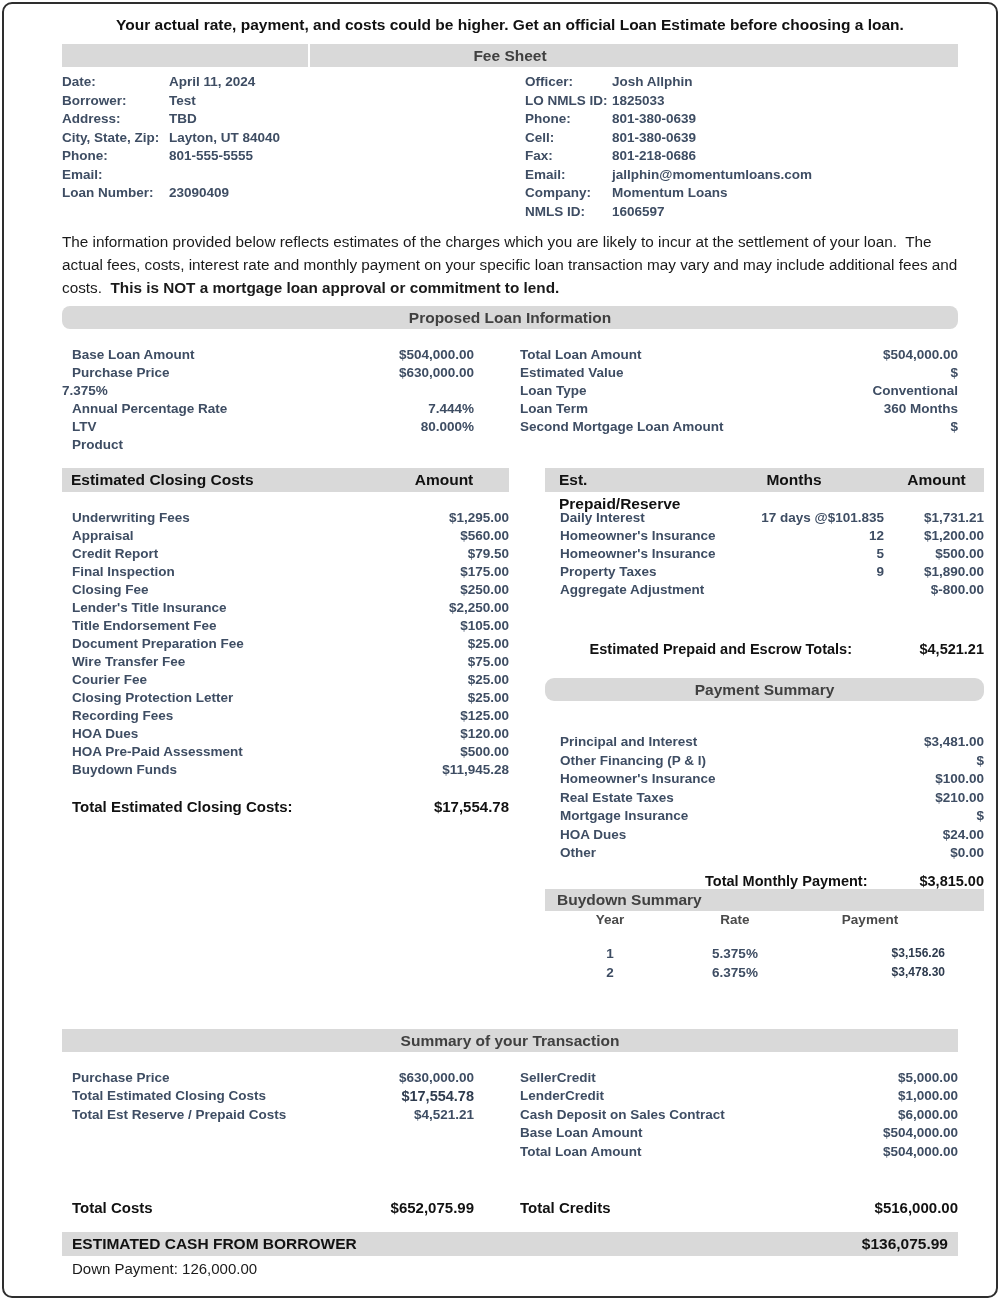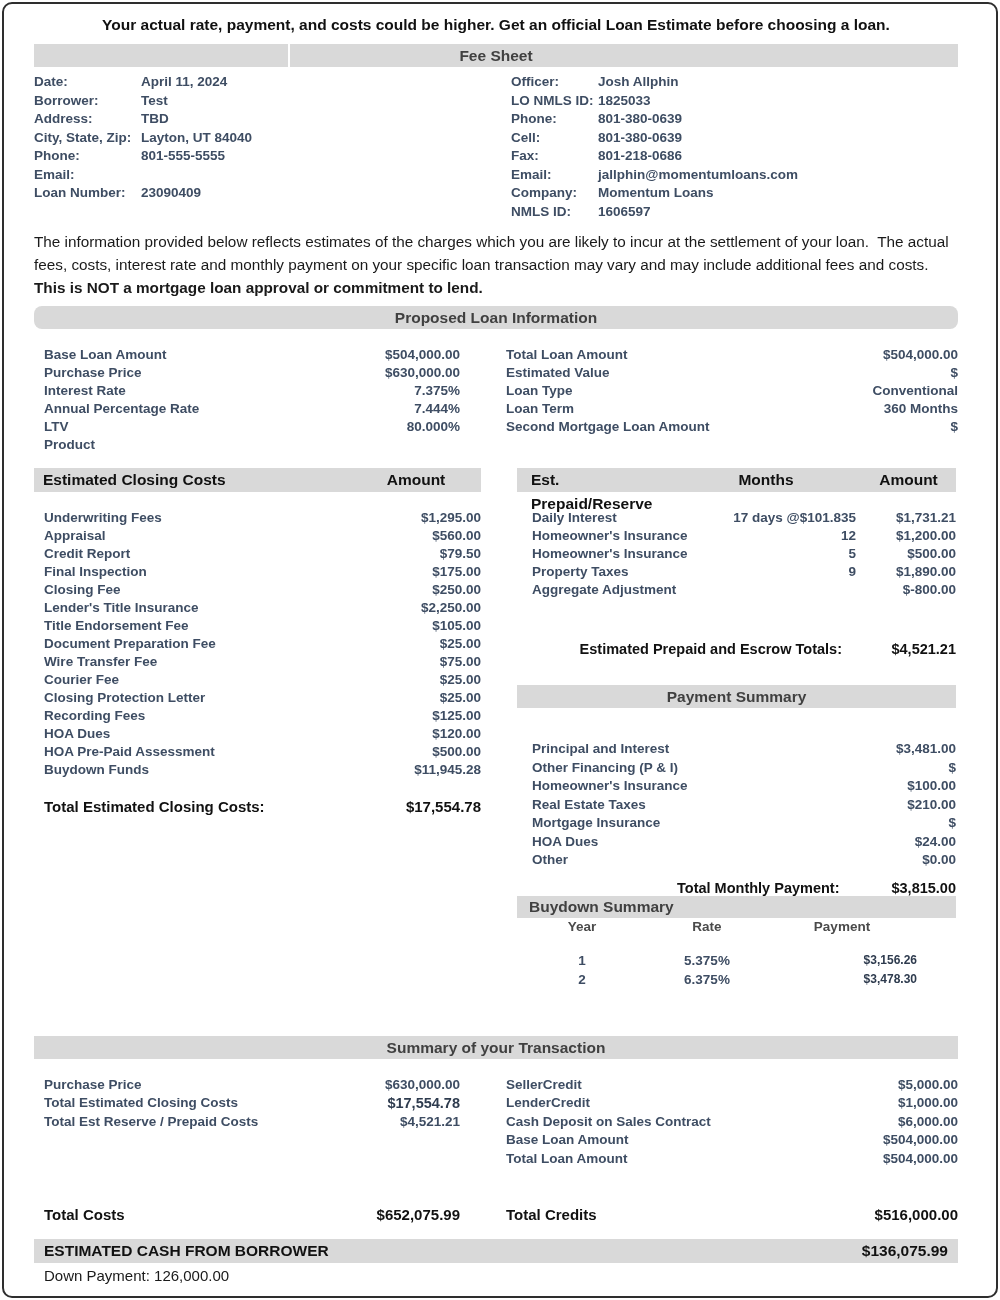--- a/index.html
+++ b/index.html
@@ -1,20 +1,20 @@
 <!DOCTYPE html>
 <html><head>
 <meta charset="utf-8">
 <style>
   * { box-sizing: border-box; margin: 0; padding: 0; }
   html,body { width:1000px; height:1300px; background:#fff; font-family:"Liberation Sans", sans-serif; }
   .page {
     position:absolute; left:2px; top:2px; width:996px; height:1296px;
     border:2px solid #2e2e2e; border-radius:10px; background:#fff;
-    padding:12px 38px 0 30px; overflow:hidden;
+    padding:12px 38px 0 58px; overflow:hidden;
   }
 
   .top-disclaimer {
     text-align:center; font-weight:bold; font-size:15.5px; color:#111;
     margin-bottom:10px;
   }
   .bar {
     background:#d9d9d9; height:23px; line-height:23px; text-align:center;
     font-weight:bold; font-size:15.5px; color:#404040; position:relative;
   }
@@ -66,24 +66,24 @@
   .prepaid-row { display:flex; font-size:13.5px; line-height:18px; color:#3e4d63; font-weight:bold; }
   .prepaid-row .lbl { width:168px; flex:none; padding-left:15px; white-space:nowrap; }
   .prepaid-row .months { flex:1; text-align:right; white-space:nowrap; }
   .prepaid-row .amt { width:100px; flex:none; text-align:right; white-space:nowrap; }
 
   .closing-total { display:flex; margin-top:19px; font-size:15px; font-weight:bold; color:#111; }
   .closing-total .lbl { flex:1; padding-left:10px; }
   .closing-total .amt { text-align:right; }
 
   .escrow-total { display:flex; justify-content:flex-end; margin-top:42px;
-                  font-size:14.5px; font-weight:bold; color:#111; gap:22px; }
+                  font-size:14.5px; font-weight:bold; color:#111; gap:40px; }
   .escrow-total .amt { width:92px; text-align:right; }
 
-  .payment-bar { margin-top:28px; }
+  .payment-bar { margin-top:21px;border-radius:9px; }
   .pay-items { margin-top:32px; }
   .pay-row { display:flex; font-size:13.5px; line-height:18.5px; color:#3e4d63; font-weight:bold; }
   .pay-row .lbl { flex:1; padding-left:15px; white-space:nowrap; }
   .pay-row .amt { text-align:right; white-space:nowrap; }
 
   .monthly-total { display:flex; justify-content:flex-end; margin-top:10px;
                    font-size:14.5px; font-weight:bold; color:#111; gap:52px; }
   .monthly-total .amt { text-align:right; }
 
   .buydown-bar { margin-top:0; text-align:left; padding-left:12px; height:22px; line-height:22px; }
@@ -224,21 +224,20 @@
           <span class="lbl">Base Loan Amount</span>
           <span class="val">$504,000.00</span>
         </div>
 
         <div class="lrow">
           <span class="lbl">Purchase Price</span>
           <span class="val">$630,000.00</span>
         </div>
 
         <div class="lrow">
-          <span class="lbl">Interest Rate</span>
           <span class="val">7.375%</span>
         </div>
 
         <div class="lrow">
           <span class="lbl">Annual Percentage Rate</span>
           <span class="val">7.444%</span>
         </div>
 
         <div class="lrow">
           <span class="lbl">LTV</span>

